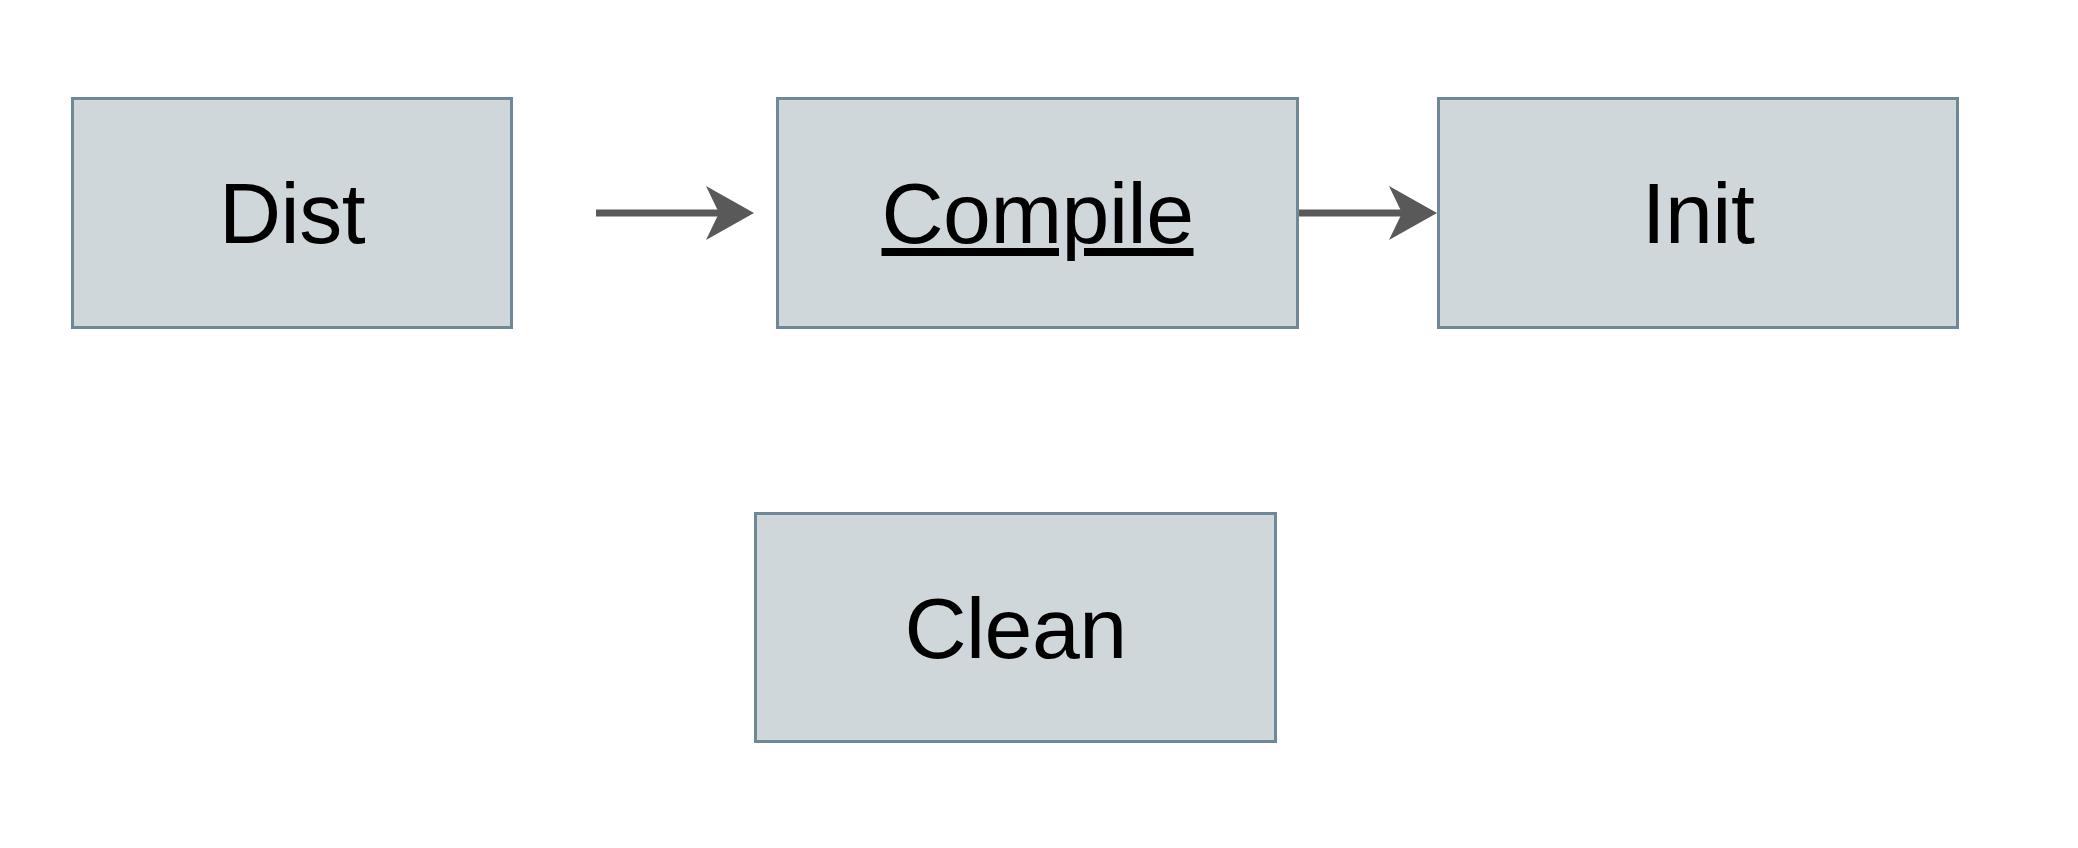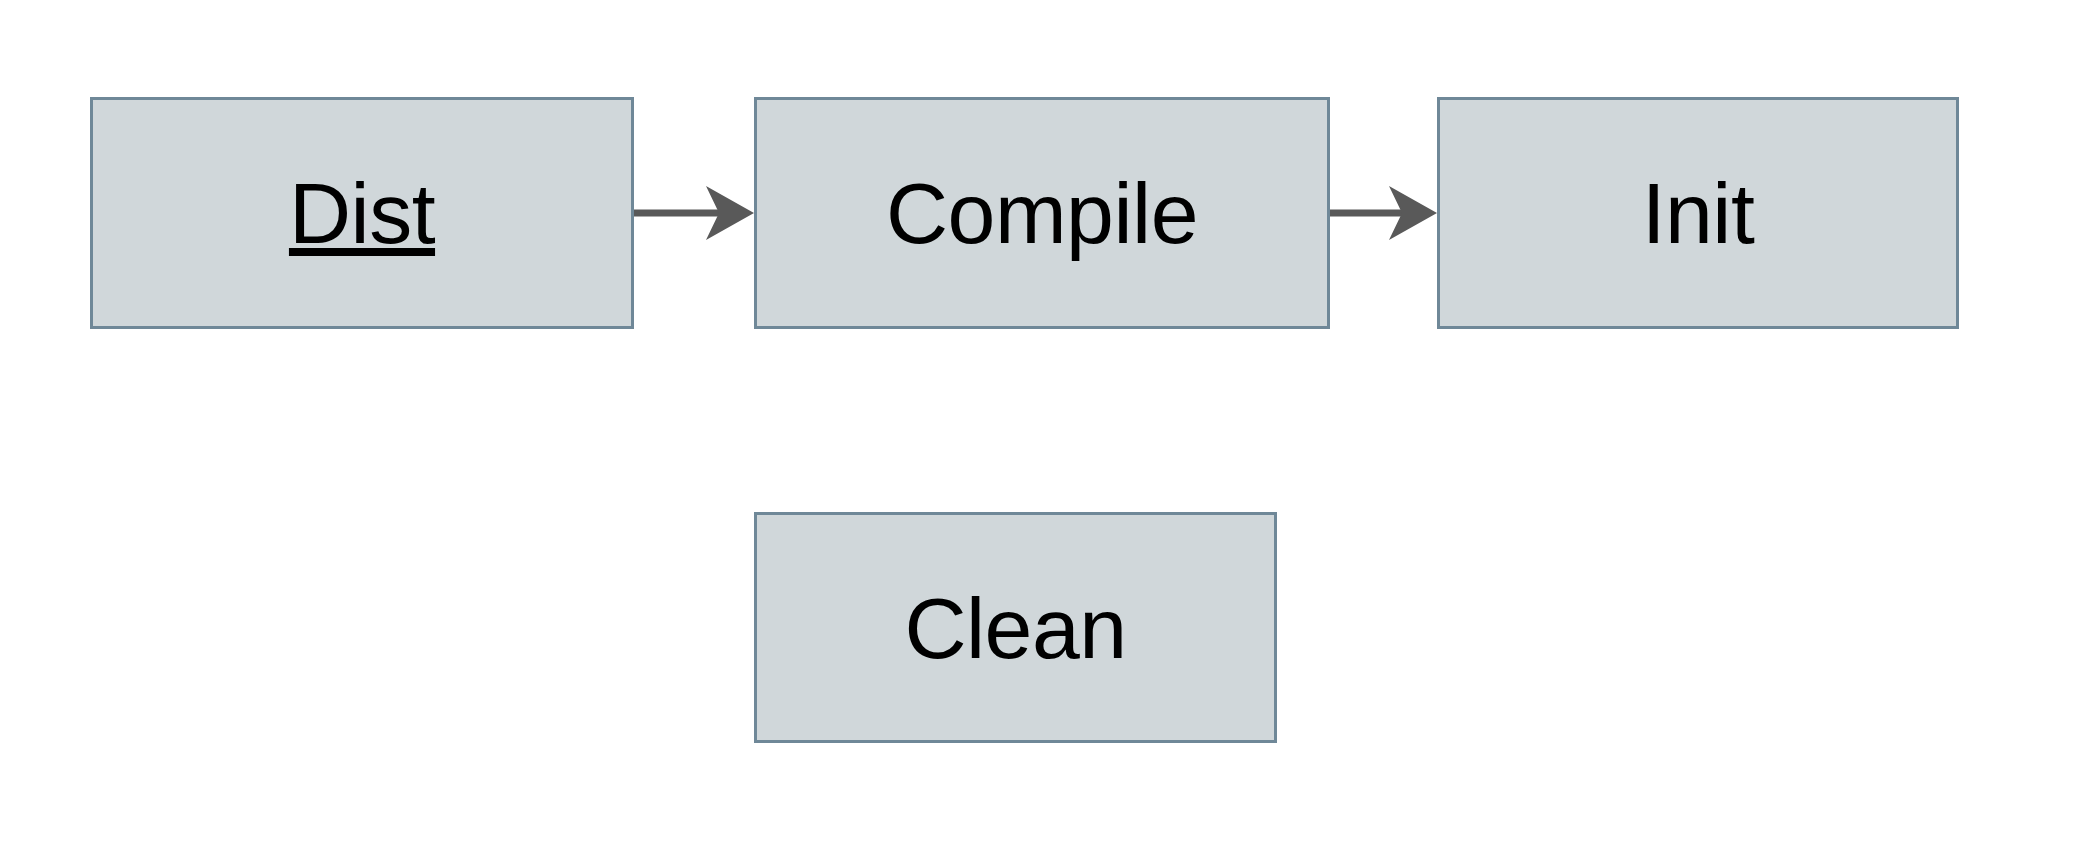--- a/index.html
+++ b/index.html
@@ -49,22 +49,22 @@
     stroke: #595959;
     stroke-width: 7;
     fill: none;
   }
   .edge-layer .edge-head {
     fill: #595959;
     stroke: none;
   }
 
   
-  #node-dist    { left: 90px;   top: 97px;  width: 544px; height: 232px; text-decoration: underline; }
-  #node-compile { left: 754px;  top: 97px;  width: 576px; height: 232px; }
+  #node-dist    { left: 71px;   top: 97px;  width: 442px; height: 232px; }
+  #node-compile { left: 776px;  top: 97px;  width: 523px; height: 232px; text-decoration: underline; }
   #node-init    { left: 1437px; top: 97px;  width: 522px; height: 232px; }
   #node-clean   { left: 754px;  top: 512px; width: 523px; height: 231px; }
 </style>
 </head>
 <body>
 
 <div id="diagram-canvas">
 
   <svg class="edge-layer" viewBox="0 0 2078 848">
     <g>

